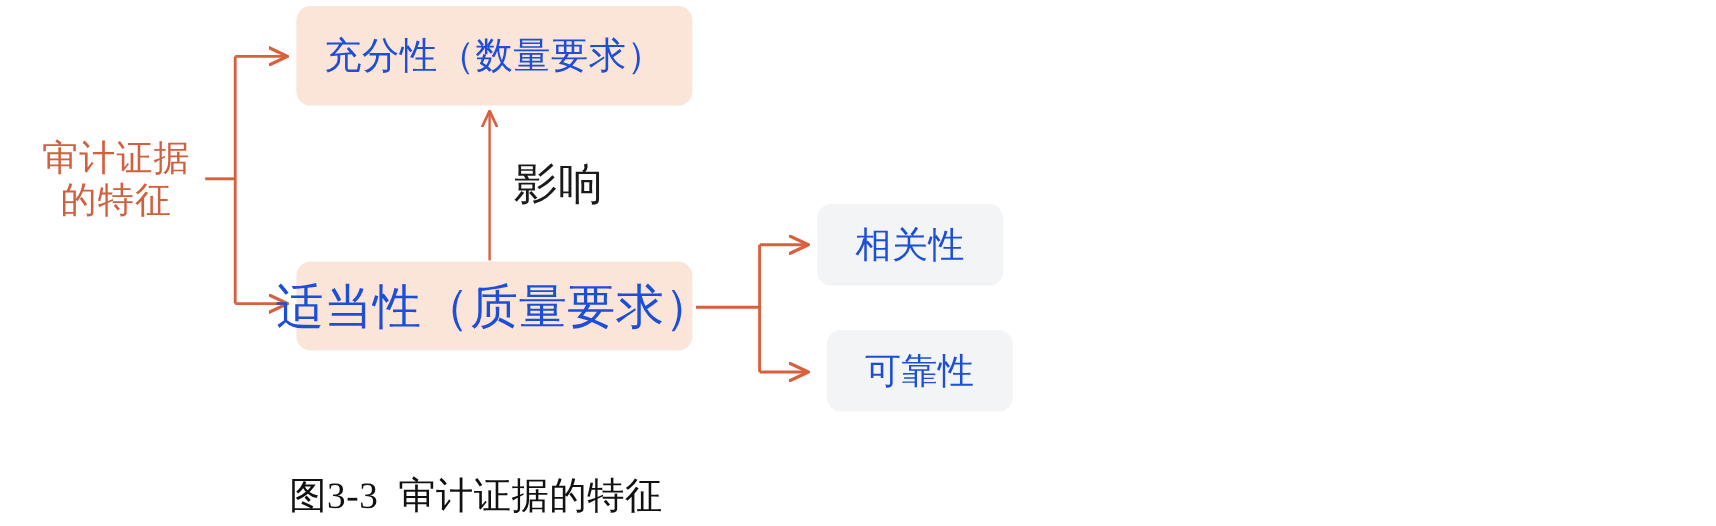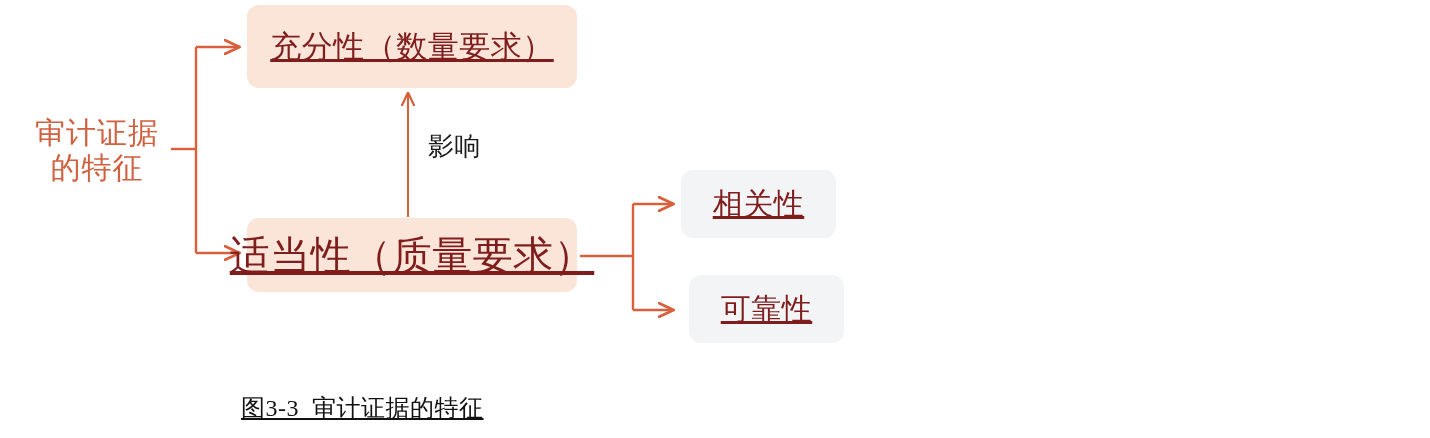--- a/index.html
+++ b/index.html
@@ -17,24 +17,23 @@
     height: 438px;
     background: #ffffff;
     overflow: hidden;
   }
   .node {
     position: absolute;
     display: flex;
     align-items: center;
     justify-content: center;
     box-sizing: border-box;
-    color: #7f1d1d;
+    color: #1d4ed8;
     white-space: nowrap;
     letter-spacing: 0.5px;
-    text-decoration: underline;
   }
   .node-peach {
     background: #fbe5d8;
     border-radius: 12px;
   }
   .node-gray {
     background: #f2f4f6;
     border-radius: 12px;
     text-align: center;
   }
@@ -104,17 +103,17 @@
 的特征</div>
 
   <div class="node node-peach" style="left:247px; top:5px; width:330px; height:83px; font-size:31px;">充分性（数量要求）</div>
 
   <div class="node node-peach" style="left:247px; top:218px; width:330px; height:74px; font-size:40px;">适当性（质量要求）</div>
 
   <div class="node node-gray" style="left:681px; top:170px; width:155px; height:68px; font-size:30px;">相关性</div>
 
   <div class="node node-gray" style="left:689px; top:275px; width:155px; height:68px; font-size:30px;">可靠性</div>
 
-  <div class="side-label" style="left:428px; top:129px; font-size:26px;">影响</div>
+  <div class="side-label" style="left:428px; top:129px; font-size:37px;">影响</div>
 
-  <div class="caption" style="left:241px; top:392px; font-size:24px;text-decoration:underline;">图3-3  审计证据的特征</div>
+  <div class="caption" style="left:241px; top:392px; font-size:31px;">图3-3  审计证据的特征</div>
 
 </div>
 
 </body></html>

